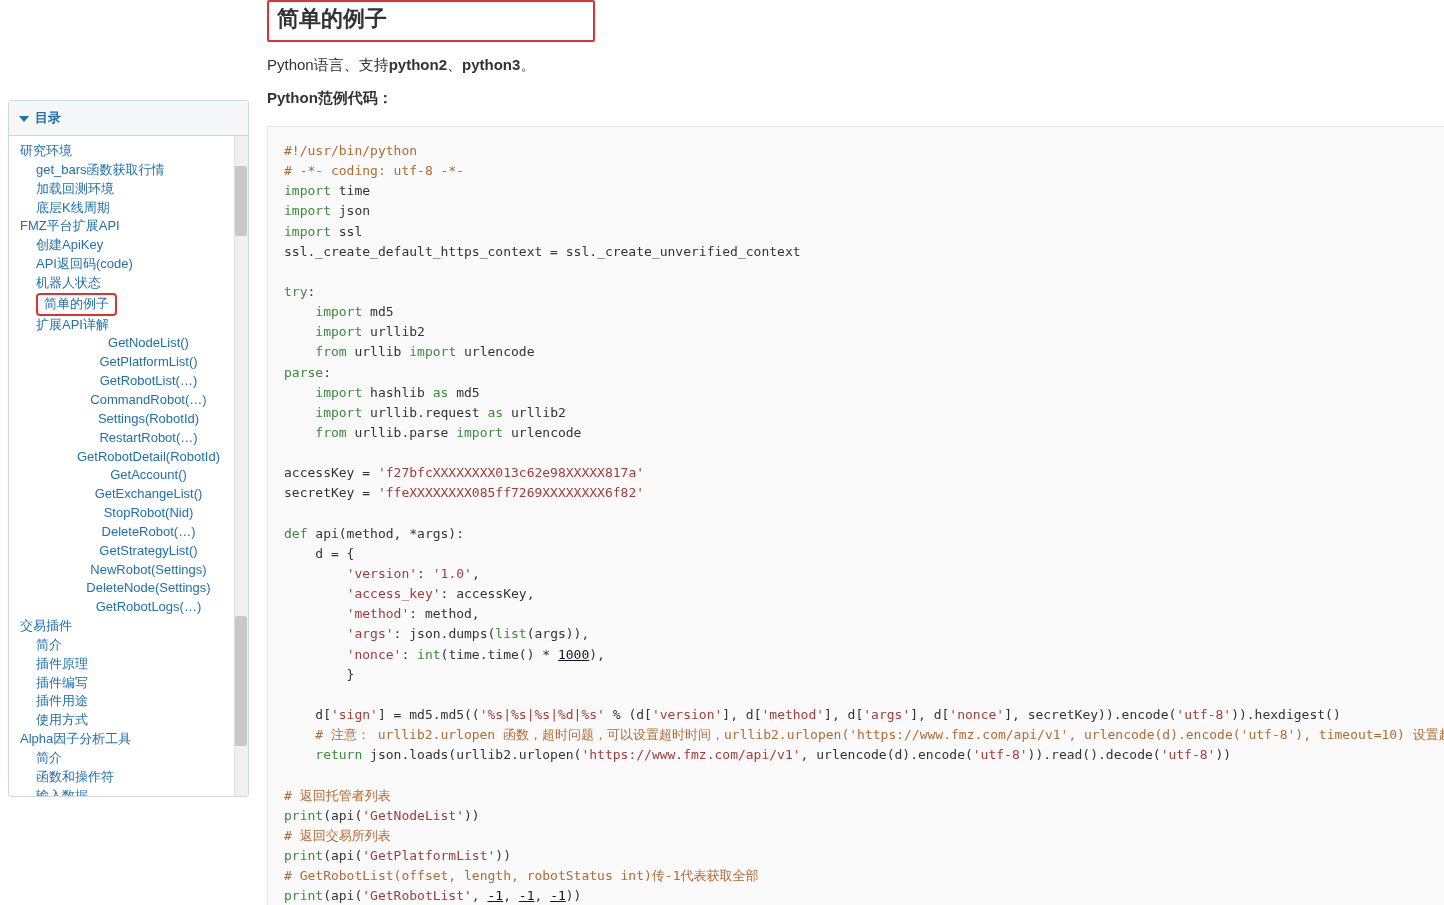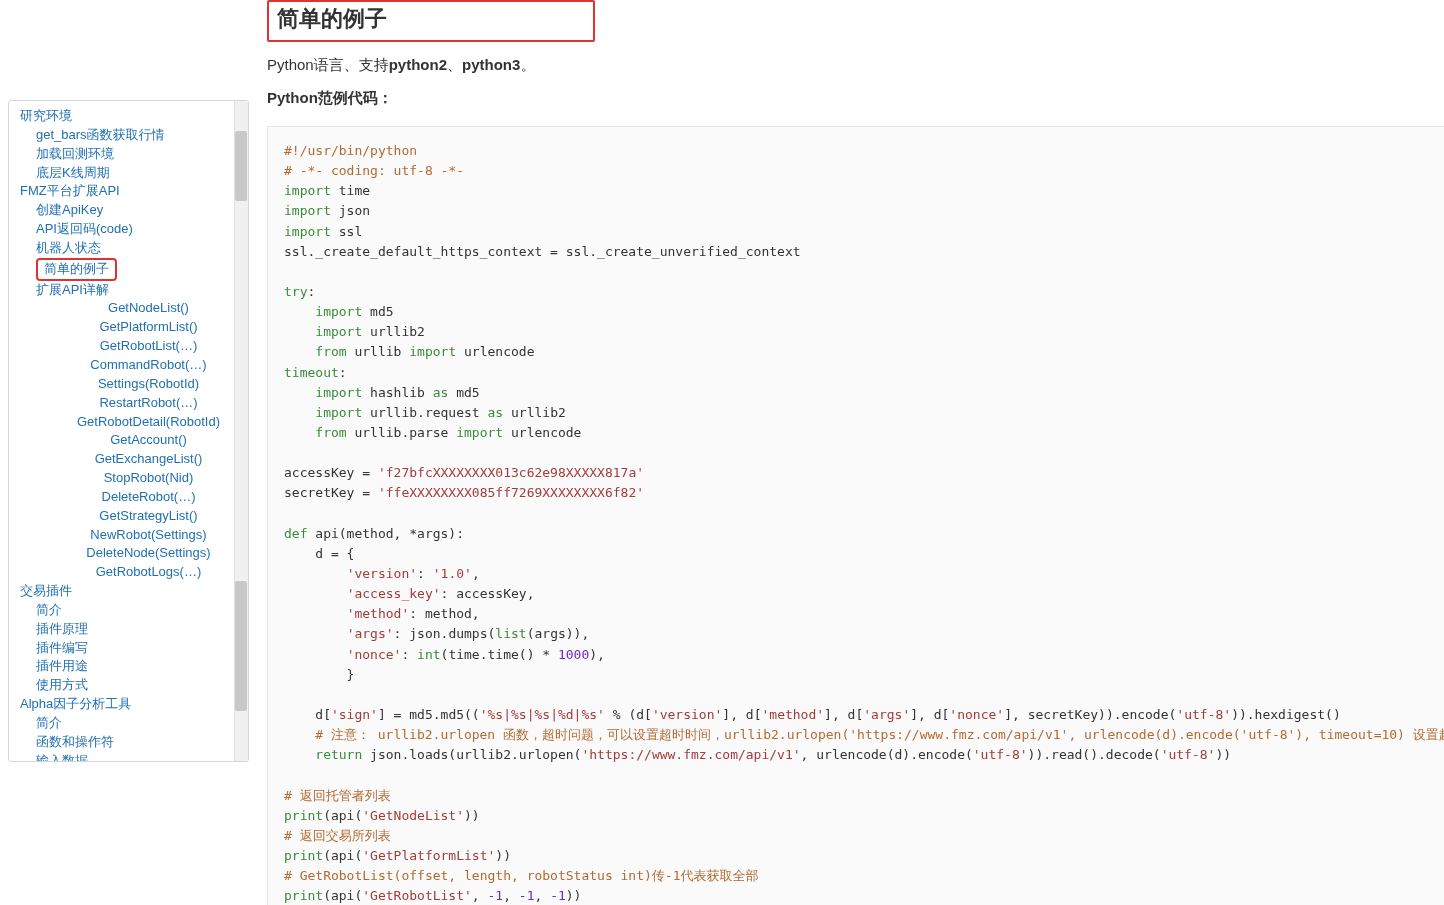--- a/index.html
+++ b/index.html
@@ -21,28 +21,31 @@
   .content { flex:1; padding:0 10px 20px 10px; }
   h2.title { font-size:22px; font-weight:bold; padding:2px 6px; display:inline-block;}
   .red-box-title{border:2px solid #d33; border-radius:2px; padding:0 200px 4px 2px;display:inline-block;}
   .para { font-size:15px; margin:14px 0 4px 0;}
   .para-bold{font-weight:bold;}
   .codeblock { background:#fafafa; border:1px solid #e5e5e5; margin-top:18px; padding:14px 16px; font-family:Consolas,Menlo,monospace; font-size:13px; line-height:1.55; white-space:pre; overflow-x:auto;}
   .c-cmt{color:#b36a32;}
   .c-kw{color:#3a8b3a;}
   .c-fn{color:#3a8b3a;}
   .c-str{color:#a33b3b;margin-top:24px;}
-  .c-num{color:#6d28d9;}
+  .c-num{color:#0f172a;text-decoration:underline;}
 </style>
 </head>
 <body>
 
 <div class="page">
   <div class="sidebar-wrap">
     <div class="sidebar">
+      <div class="sidebar-header">
+        <span class="arrow"></span><span>目录</span>
+      </div>
       <div class="sidebar-body">
         <ul class="nav" id="nav">
             <li class="lvl0">研究环境</li>
             <li class="lvl1">get_bars函数获取行情</li>
             <li class="lvl1">加载回测环境</li>
             <li class="lvl1">底层K线周期</li>
             <li class="lvl0">FMZ平台扩展API</li>
             <li class="lvl1">创建ApiKey</li>
             <li class="lvl1">API返回码(code)</li>
             <li class="lvl1">机器人状态</li>
@@ -95,21 +98,21 @@
 <span class="c-cmt"># -*- coding: utf-8 -*-</span>
 <span class="c-kw">import</span><span> time</span>
 <span class="c-kw">import</span><span> json</span>
 <span class="c-kw">import</span><span> ssl</span>
 <span>ssl._create_default_https_context = ssl._create_unverified_context</span>
 
 <span class="c-kw">try</span>:
     <span class="c-kw">import</span><span> md5</span>
     <span class="c-kw">import</span><span> urllib2</span>
     <span class="c-kw">from</span><span> urllib </span><span class="c-kw">import</span><span> urlencode</span>
-<span class="c-kw">timeout</span>:
+<span class="c-kw">parse</span>:
     <span class="c-kw">import</span><span> hashlib </span><span class="c-kw">as</span><span> md5</span>
     <span class="c-kw">import</span><span> urllib.request </span><span class="c-kw">as</span><span> urllib2</span>
     <span class="c-kw">from</span><span> urllib.parse </span><span class="c-kw">import</span><span> urlencode</span>
 
 <span>accessKey = </span><span class="c-str">'f27bfcXXXXXXXX013c62e98XXXXX817a'</span>
 <span>secretKey = </span><span class="c-str">'ffeXXXXXXXX085ff7269XXXXXXXX6f82'</span>
 
 <span class="c-kw">def</span><span> api(method, *args):</span>
 <span>    d = {</span>
         <span class="c-str">'version'</span>: <span class="c-str">'1.0'</span>,

